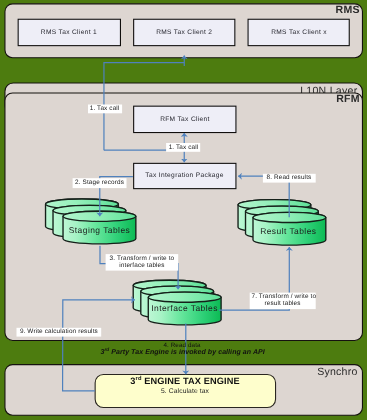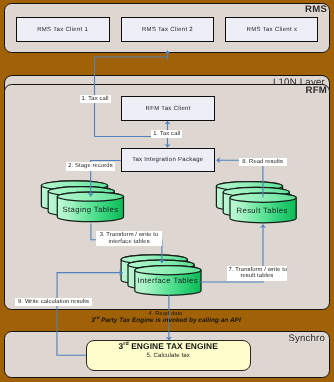--- a/index.html
+++ b/index.html
@@ -1,20 +1,20 @@
 <!DOCTYPE html>
 <html><head>
 <meta charset="utf-8">
 <title>Tax Integration Architecture</title>
 <style>
   html,body{margin:0;padding:0;background:#ffffff;}
   body{width:334px;height:382px;overflow:hidden;
        font-family:"Liberation Sans",sans-serif;
        -webkit-font-smoothing:antialiased;text-rendering:geometricPrecision;}
-  #stage{position:relative;width:334px;height:382px;background:#a16207;}
+  #stage{position:relative;width:334px;height:382px;background:#4d7c0f;}
 
   
   .layer{position:absolute;box-sizing:border-box;
          background:#ddd6d1;border:1.5px solid #15120f;border-radius:7.5px;}
   .layer-label{position:absolute;right:2px;top:0px;
                font-size:9.6px;font-weight:bold;color:#2b2b2b;letter-spacing:.2px;}
 
   
   .box{position:absolute;box-sizing:border-box;background:#eeeef7;
        border:1.9px solid #100e0c;

